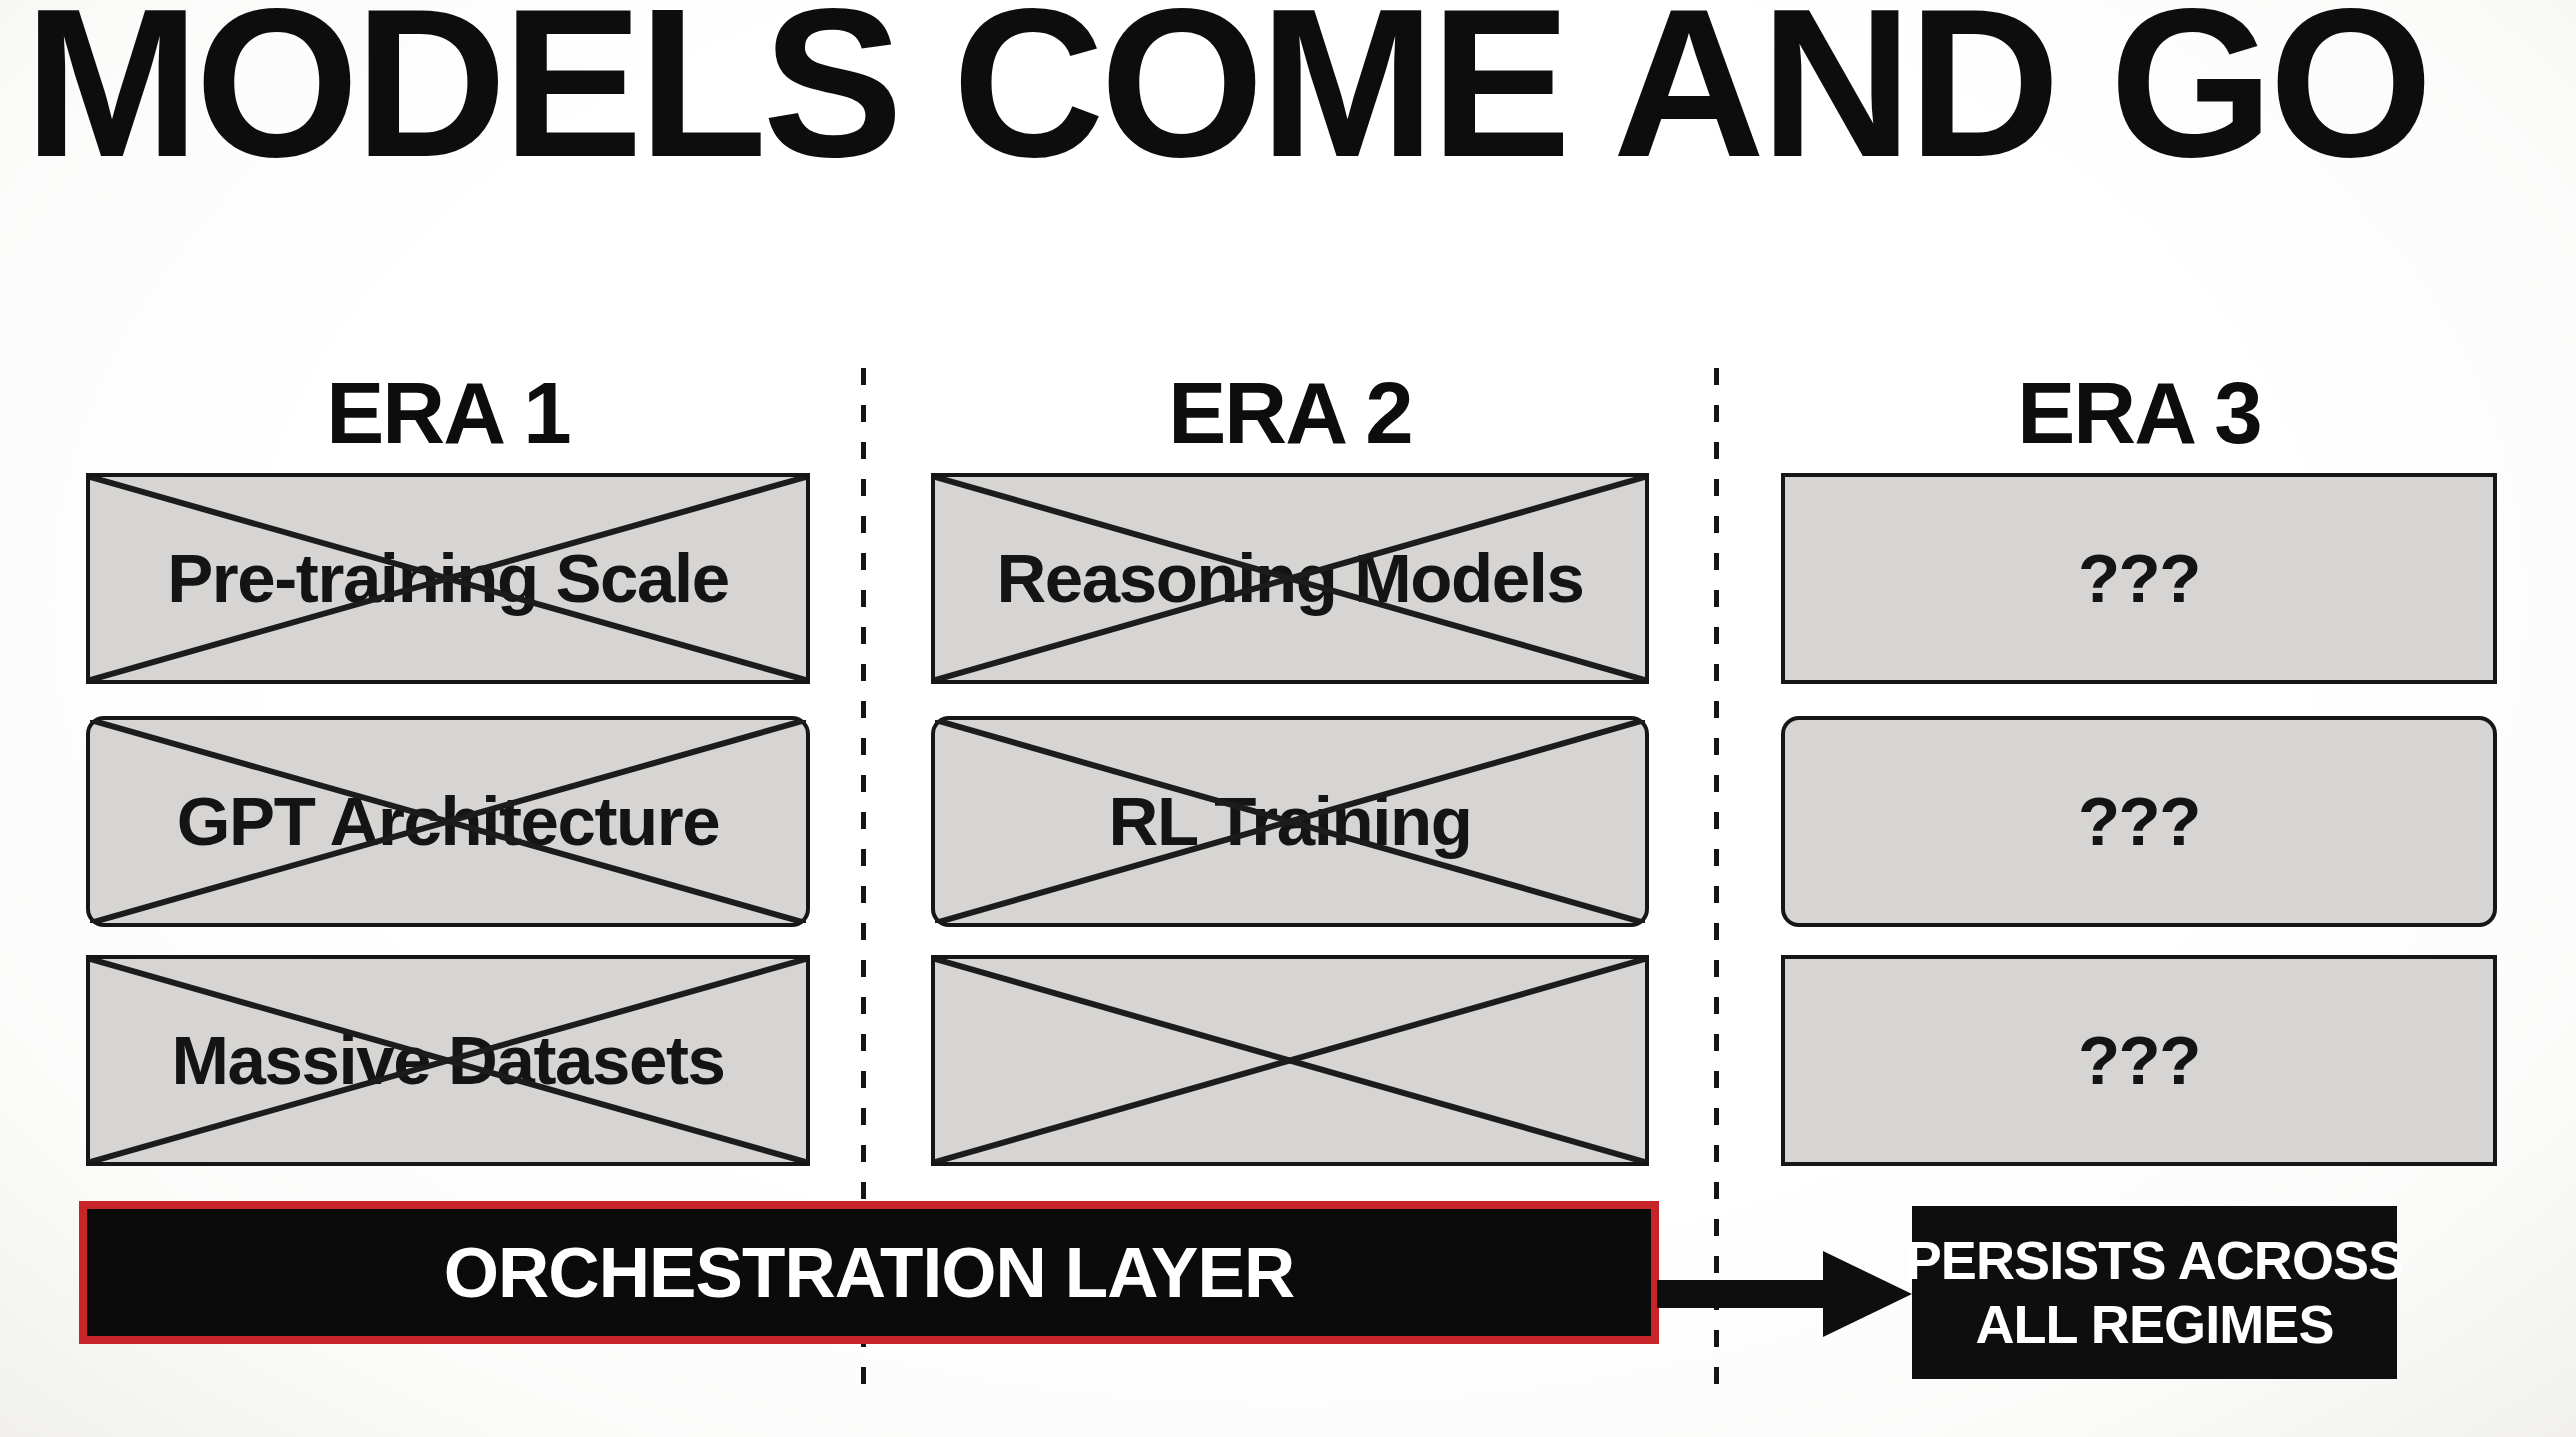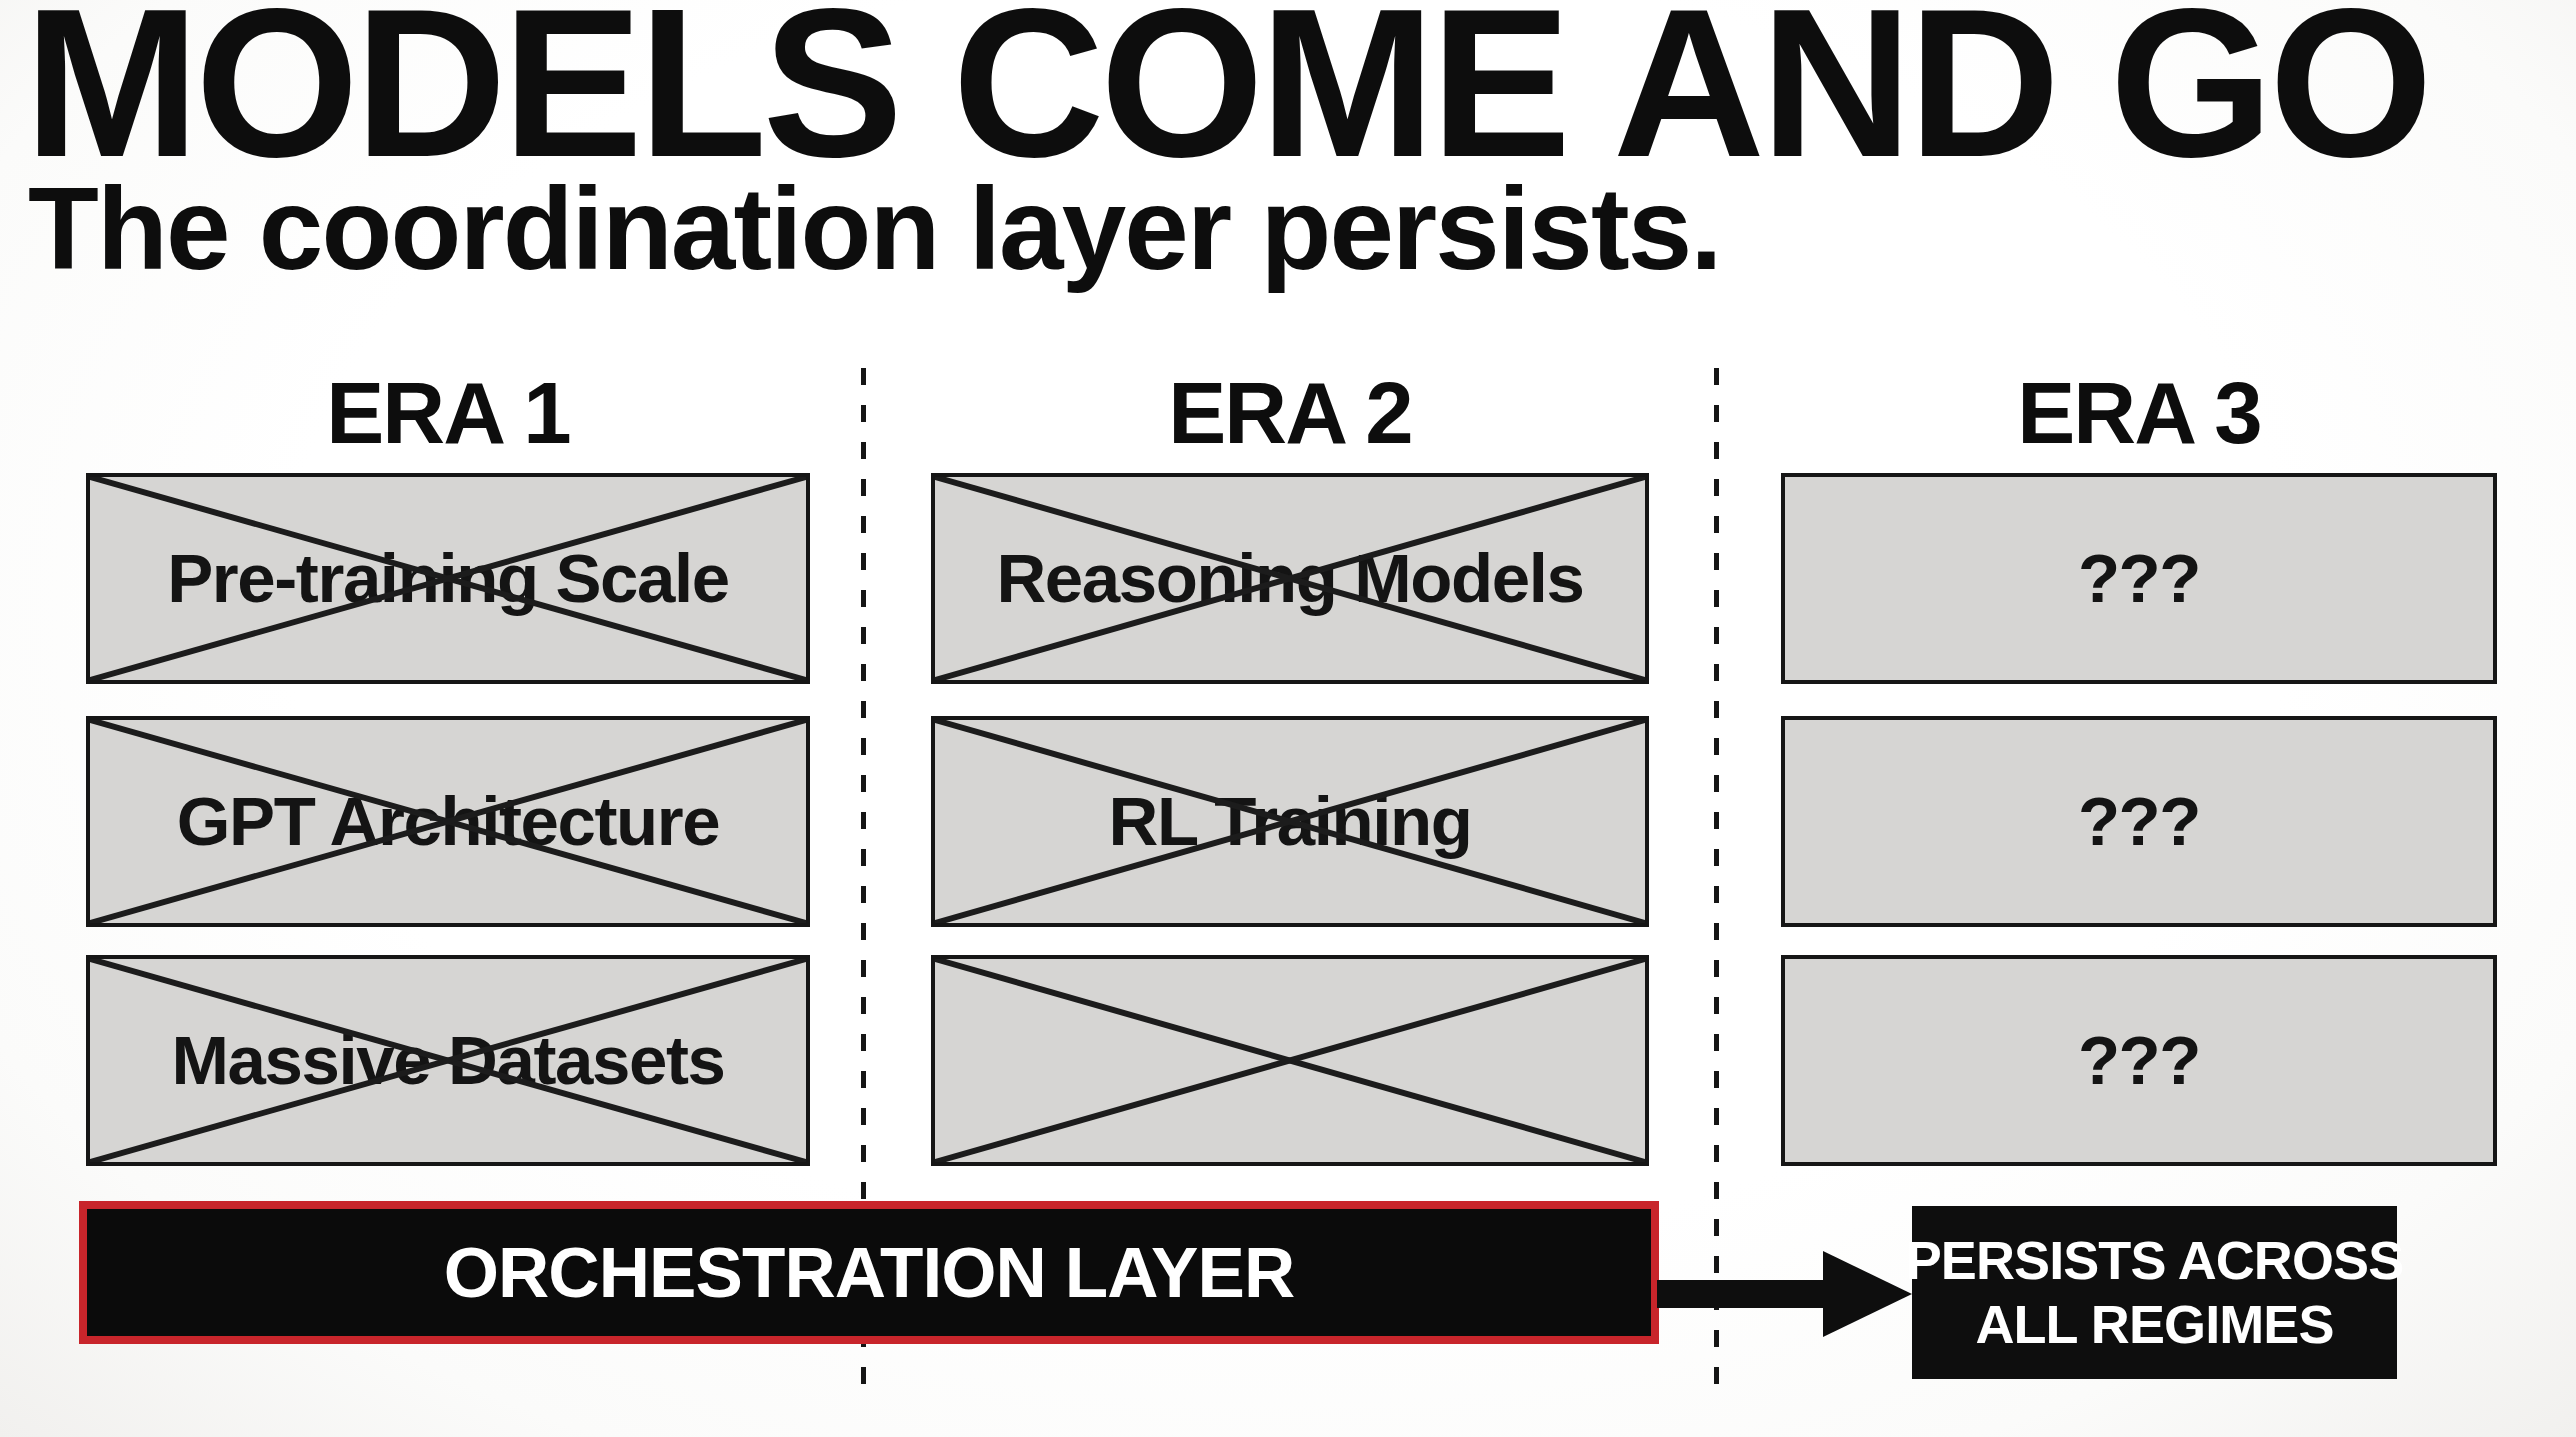--- a/index.html
+++ b/index.html
@@ -40,21 +40,21 @@
     font-size:87px;font-weight:bold;letter-spacing:-1.9px;color:#0d0d0d;
   }
   .box{
     position:absolute;left:0;right:0;height:211px;
     background:var(--box-fill-gray,#d6d5d3);
     border:4.7px solid #161616;
     box-sizing:border-box;
     display:flex;align-items:center;justify-content:center;
   }
   .box.row1{top:473px;}
-  .box.row2{top:716px;}
+  .box.row2{top:716px;border-radius:18px;}
   .box.row3{top:955px;}
   .boxlabel{
     position:relative;z-index:1;
     font-size:69px;font-weight:bold;letter-spacing:-1.4px;
     color:#141414;white-space:nowrap;
   }
   svg.xmark{position:absolute;inset:0;width:100%;height:100%;z-index:2;}
   svg.xmark line{stroke:#1c1c1c;stroke-width:6;vector-effect:non-scaling-stroke;}
   
   .orchestration-bar{
@@ -84,21 +84,20 @@
     color:#fff;font-size:54px;line-height:1.17;font-weight:bold;
     letter-spacing:-0.9px;white-space:nowrap;
   }
 </style>
 </head>
 <body>
 
 <div class="canvas">
 
   <div class="title">MODELS COME AND GO</div>
-  <div class="subtitle">The coordination layer persists.</div>
 
   <div class="vdash d1"></div>
   <div class="vdash d2"></div>
 
   <div class="col col1">
     <div class="era-header">ERA 1</div>
     <div class="box row1">
       <svg class="xmark" viewBox="0 0 100 100" preserveAspectRatio="none">
           <line x1="0" y1="0" x2="100" y2="100"></line>
           <line x1="100" y1="0" x2="0" y2="100"></line>

